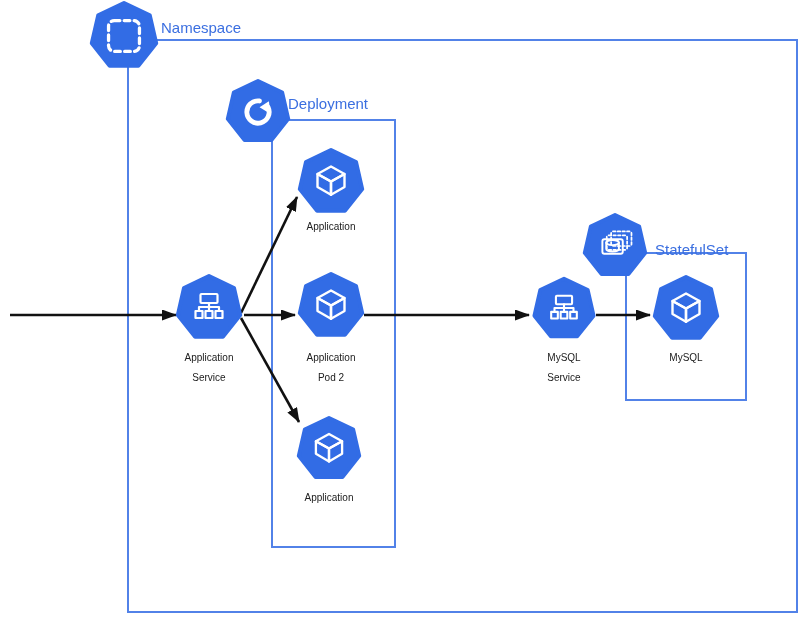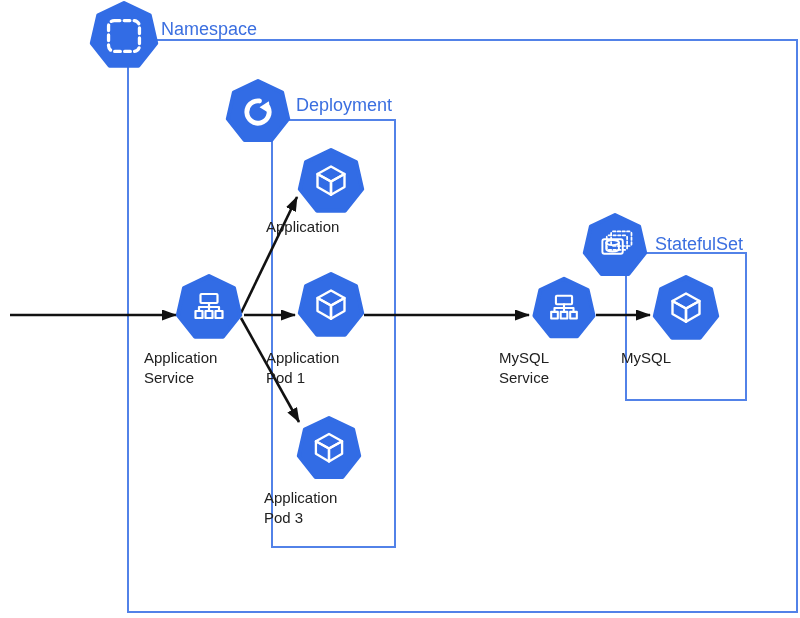--- a/index.html
+++ b/index.html
@@ -13,26 +13,26 @@
   .layer { position:absolute; left:0; top:0; }
   
   .group-box { fill:none; stroke: var(--box-border,#5282E8); stroke-width:2; }
   .edge { stroke: var(--arrow,#111); stroke-width:2.6; fill:none; }
   .ah { fill: var(--arrow,#111); }
   .hept { fill: var(--k8s-blue,#326CE5); stroke: var(--k8s-blue,#326CE5); stroke-width:4; stroke-linejoin:round; }
   .wstroke { stroke: var(--icon-glyph,#fff); fill:none; stroke-linejoin:round; stroke-linecap:round; }
   .wfill { fill: var(--icon-glyph,#fff); }
   
   .group-label {
-    position:absolute; font-size:18px; font-weight:400;
+    position:absolute; font-size:15px; font-weight:400;
     color: var(--group-label,#3B6FE0); white-space:nowrap; z-index:3;
   }
   .node-label {
-    position:absolute; width:130px; text-align:left;
-    font-size:15px; line-height:20px; color: var(--node-label,#212121); z-index:3;
+    position:absolute; width:130px; text-align:center;
+    font-size:10px; line-height:20px; color: var(--node-label,#212121); z-index:3;
   }
   .node-label span { display:block; }
 </style>
 </head>
 <body>
 
 <div class="canvas">
 
   <svg class="layer" width="800" height="618" viewBox="0 0 800 618">
     <defs>
@@ -117,37 +117,36 @@
       <use href="#hept"></use>
         <use href="#glyph-sts"></use>
     </g>
     <g transform="translate(686,309)">
       <use href="#hept"></use>
         <use href="#glyph-pod"></use>
     </g>
   </svg>
 
   <div class="group-label" style="left:161px; top:19px;">Namespace</div>
-  <div class="group-label" style="left:296px; top:95px;">Deployment</div>
-  <div class="group-label" style="left:655px; top:234px;">StatefulSet</div>
+  <div class="group-label" style="left:288px; top:95px;">Deployment</div>
+  <div class="group-label" style="left:655px; top:241px;">StatefulSet</div>
 
   <div class="node-label" style="left:266px; top:217px;">
     <span>Application</span>
   </div>
   <div class="node-label" style="left:144px; top:348px;">
     <span>Application</span>
     <span>Service</span>
   </div>
   <div class="node-label" style="left:266px; top:348px;">
     <span>Application</span>
-    <span>Pod 1</span>
+    <span>Pod 2</span>
   </div>
   <div class="node-label" style="left:264px; top:488px;">
     <span>Application</span>
-    <span>Pod 3</span>
   </div>
   <div class="node-label" style="left:499px; top:348px;">
     <span>MySQL</span>
     <span>Service</span>
   </div>
   <div class="node-label" style="left:621px; top:348px;">
     <span>MySQL</span>
   </div>
 
 </div>

